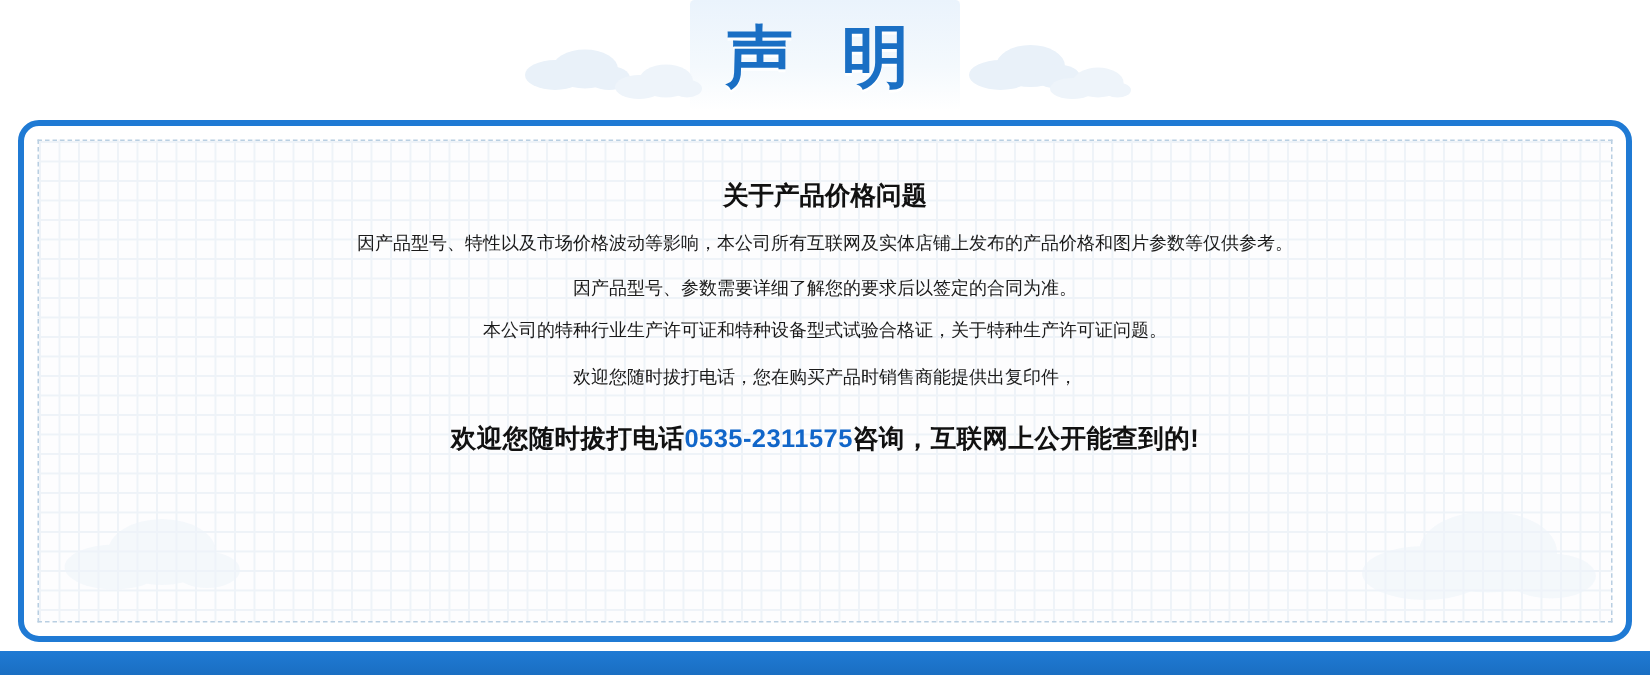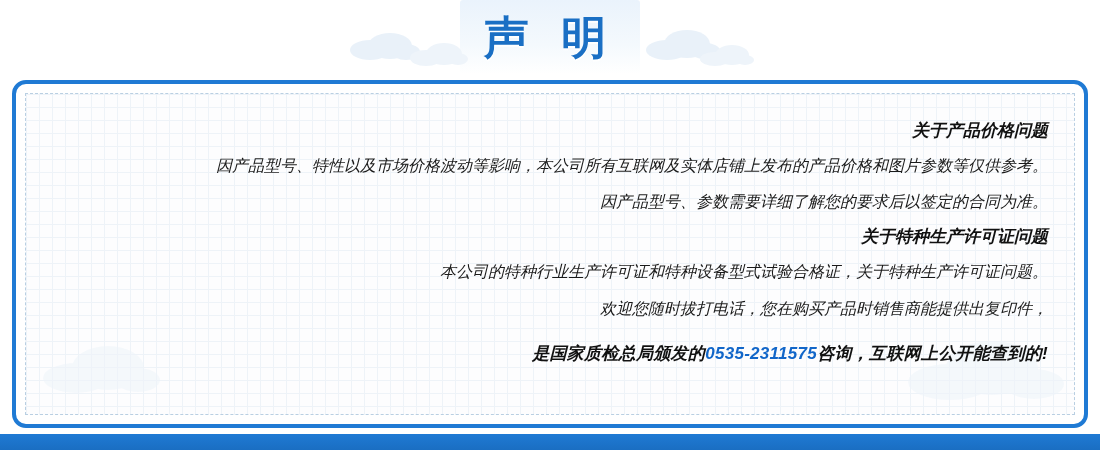--- a/index.html
+++ b/index.html
@@ -80,33 +80,32 @@
       linear-gradient(to right, #eef3f8 1px, transparent 1px),
       linear-gradient(to bottom, #eef3f8 1px, transparent 1px);
     background-size: 13px 13px;
     overflow: hidden;
   }
 
   .content {
     position: relative;
     z-index: 2;
     padding: 18px 26px 0 26px;
-    text-align: right;
+    text-align: center;
     color: #1c1c1c;
-    font-style: italic;
   }
   .sec-head {
     font-size: 17px;
     font-weight: bold;
     color: #111111;
     margin: 6px 0 9px 0;
     line-height: 1.5;
   }
   .para {
-    font-size: 16px;
+    font-size: 12px;
     line-height: 1.62;
     color: #1a1a1a;
     margin: 0 0 11px 0;
   }
   .para.tight { margin-bottom: 9px; }
 
   .footer-line {
     margin-top: 20px;
     font-size: 17px;
     font-weight: bold;
@@ -196,29 +195,28 @@
       </svg>
 
       <div class="content">
 
         <div class="sec-head">关于产品价格问题</div>
 
         <p class="para">因产品型号、特性以及市场价格波动等影响，本公司所有互联网及实体店铺上发布的产品价格和图片参数等仅供参考。</p>
 
         <p class="para tight">因产品型号、参数需要详细了解您的要求后以签定的合同为准。</p>
 
-        <div class="sec-head">关于特种生产许可证问题</div>
 
         <p class="para">本公司的特种行业生产许可证和特种设备型式试验合格证，关于特种生产许可证问题。</p>
 
         <p class="para">欢迎您随时拔打电话，您在购买产品时销售商能提供出复印件，</p>
 
 
         <div class="footer-line">
-          <span>是国家质检总局颁发的</span><span class="phone">0535-2311575</span><span>咨询，互联网上公开能查到的!</span>
+          <span>欢迎您随时拔打电话</span><span class="phone">0535-2311575</span><span>咨询，互联网上公开能查到的!</span>
         </div>
 
       </div>
     </div>
   </div>
 
   <div class="bottom-bar"></div>
 
 </div>
 

